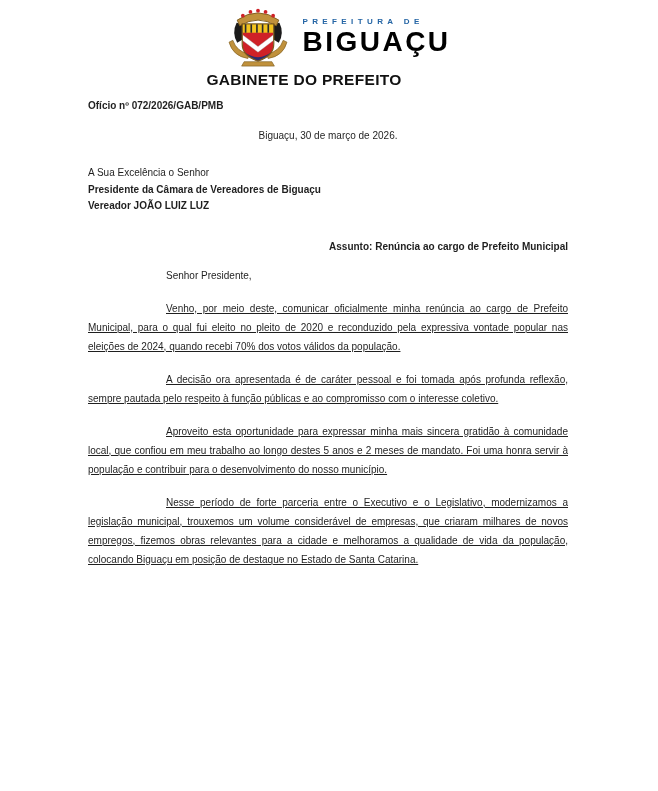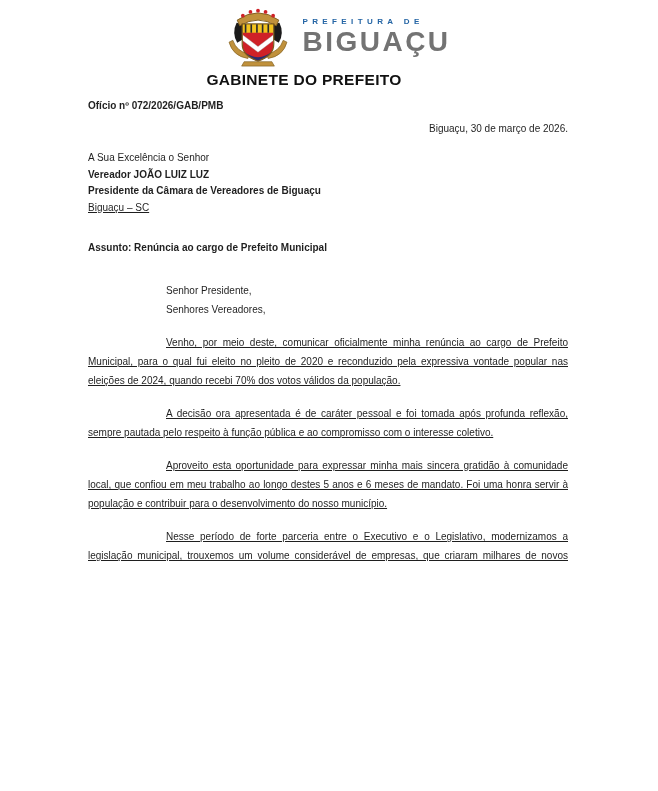--- a/index.html
+++ b/index.html
@@ -31,21 +31,21 @@
     font-weight: bold;
     letter-spacing: 4.4px;
     color: #2465a5;
     margin-bottom: 2px;
     white-space: nowrap;
   }
   .org-large {
     font-size: 28px;
     font-weight: bold;
     letter-spacing: 2.5px;
-    color: #737373;
+    color: #000000;
     line-height: 1;
     white-space: nowrap;
   }
   .department {
     text-align: center;
     transform: translateX(-25px);
     font-weight: bold;
     font-size: 15.5px;
     letter-spacing: 0.3px;
     color: #111111;
@@ -53,26 +53,26 @@
   }
 
   
   .content {
     padding-left: 88px;
     padding-right: 90px;
     font-size: 10px;
   }
   .bold { font-weight: bold; }
   .reference { margin-top: 11px; font-weight: bold; }
-  .dateline { margin-top: 12px; text-align: right; }
-  .addressee { margin-top: 16px; line-height: 16.5px; }
+  .dateline { margin-top: 19px; text-align: center; }
+  .addressee { margin-top: 24px; line-height: 16.5px; }
   .addressee p { margin: 0; }
   .addressee .underlined { text-decoration: underline; }
-  .subject { margin-top: 26px; font-weight: bold; }
-  .salutation { margin-top: 28px; padding-left: 78px; line-height: 19px; }
+  .subject { margin-top: 26px; font-weight: bold; text-align: right; }
+  .salutation { margin-top: 14px; padding-left: 78px; line-height: 19px; }
   .body-para {
     margin-top: 14px;
     text-align: justify;
     text-indent: 78px;
     line-height: 19px;
     text-decoration: underline;
   }
 </style>
 </head>
 <body>
@@ -124,31 +124,29 @@
     <div class="department">GABINETE DO PREFEITO</div>
   </header>
 
   <main class="content">
     <p class="reference">Ofício nº 072/2026/GAB/PMB</p>
 
     <p class="dateline">Biguaçu, 30 de março de 2026.</p>
 
     <div class="addressee">
       <p>A Sua Excelência o Senhor</p>
+      <p class="bold">Presidente da Câmara de Vereadores de Biguaçu</p>
       <p class="bold">Vereador JOÃO LUIZ LUZ</p>
-      <p class="bold">Presidente da Câmara de Vereadores de Biguaçu</p>
-      <p class="underlined">Biguaçu – SC</p>
     </div>
 
     <p class="subject">Assunto: Renúncia ao cargo de Prefeito Municipal</p>
 
     <div class="salutation">
       <p>Senhor Presidente,</p>
-      <p>Senhores Vereadores,</p>
     </div>
 
     <p class="body-para">Venho, por meio deste, comunicar oficialmente minha renúncia ao cargo de Prefeito Municipal, para o qual fui eleito no pleito de 2020 e reconduzido pela expressiva vontade popular nas eleições de 2024, quando recebi 70% dos votos válidos da população.</p>
-    <p class="body-para">A decisão ora apresentada é de caráter pessoal e foi tomada após profunda reflexão, sempre pautada pelo respeito à função pública e ao compromisso com o interesse coletivo.</p>
-    <p class="body-para">Aproveito esta oportunidade para expressar minha mais sincera gratidão à comunidade local, que confiou em meu trabalho ao longo destes 5 anos e 6 meses de mandato. Foi uma honra servir à população e contribuir para o desenvolvimento do nosso município.</p>
+    <p class="body-para">A decisão ora apresentada é de caráter pessoal e foi tomada após profunda reflexão, sempre pautada pelo respeito à função públicas e ao compromisso com o interesse coletivo.</p>
+    <p class="body-para">Aproveito esta oportunidade para expressar minha mais sincera gratidão à comunidade local, que confiou em meu trabalho ao longo destes 5 anos e 2 meses de mandato. Foi uma honra servir à população e contribuir para o desenvolvimento do nosso município.</p>
     <p class="body-para">Nesse período de forte parceria entre o Executivo e o Legislativo, modernizamos a legislação municipal, trouxemos um volume considerável de empresas, que criaram milhares de novos empregos, fizemos obras relevantes para a cidade e melhoramos a qualidade de vida da população, colocando Biguaçu em posição de destaque no Estado de Santa Catarina.</p>
   </main>
 
 </div>
 
 </body></html>

